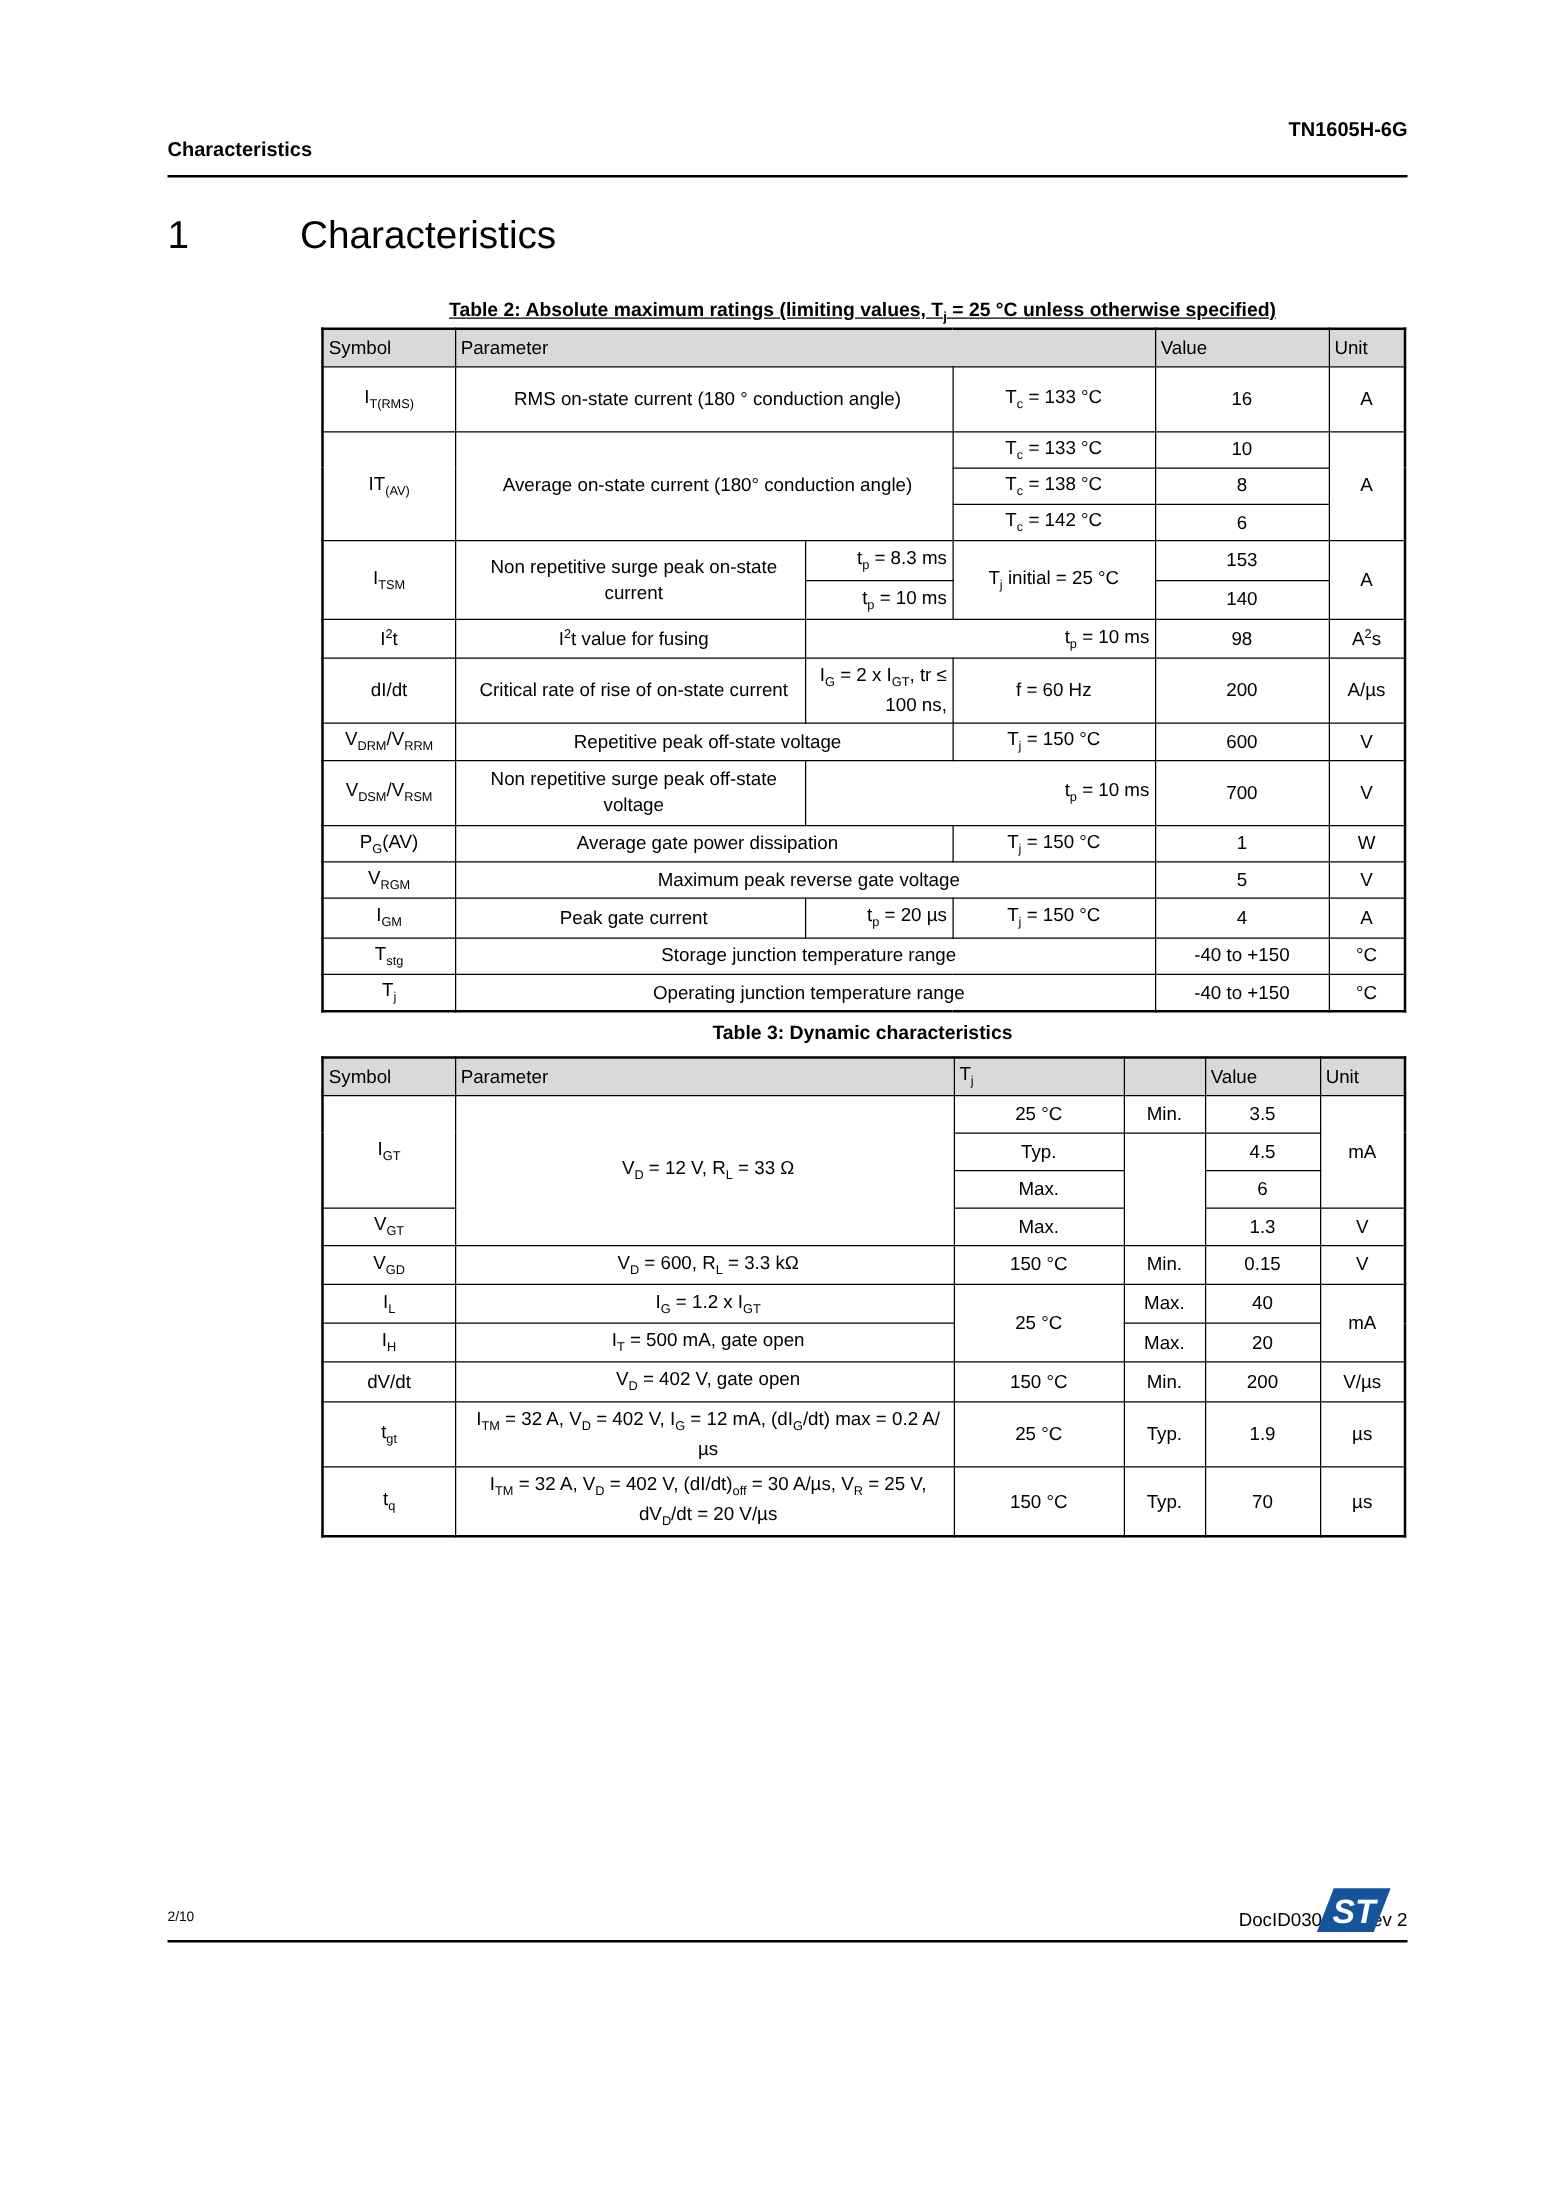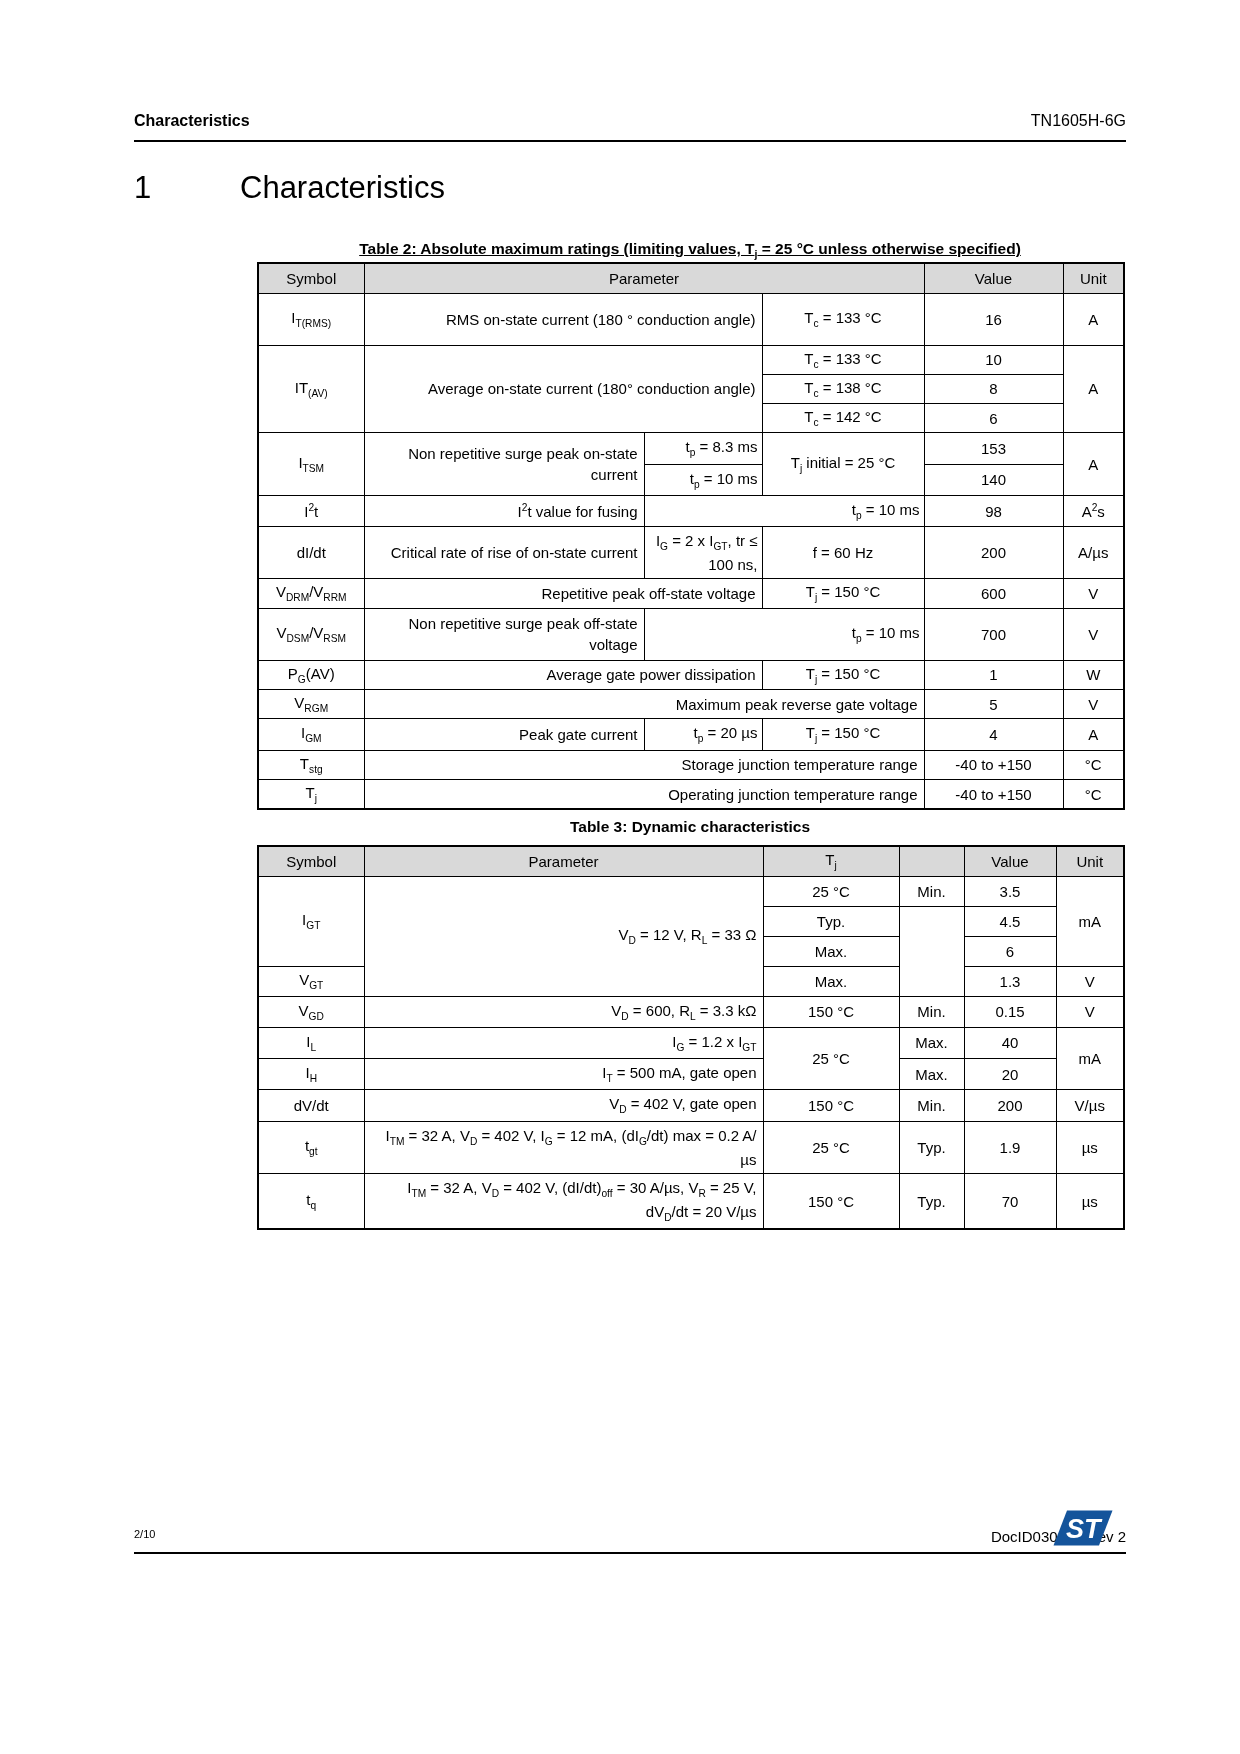--- a/index.html
+++ b/index.html
@@ -3,37 +3,37 @@
 <meta charset="utf-8">
 <style>
   html,body { margin:0; padding:0; background:#ffffff; }
   .page {
     position:relative; width:1240px; height:1754px; background:#ffffff;
     font-family:"Liberation Sans","DejaVu Sans",sans-serif; color:#000;
     overflow:hidden;
     margin-left:10px;
   }
   .hdr-left  { position:absolute; left:124px; top:112px; font-size:16px; font-weight:bold; }
-  .hdr-right { position:absolute; right:124px; top:112px; font-size:16px; font-weight:normal; }
+  .hdr-right { position:absolute; right:124px; top:96px; font-size:16px; font-weight:bold; }
   .hdr-rule  { position:absolute; left:124px; top:140px; width:992px; border-top:2px solid #000; }
 
   .sec-num   { position:absolute; left:124px; top:170px; font-size:31px; }
   .sec-title { position:absolute; left:230px; top:170px; font-size:31px; }
 
   .tbl-caption { position:absolute; font-size:15.5px; font-weight:bold; text-align:center; }
   #cap2 { left:247px; width:866px; top:240px;text-decoration:underline; }
   #cap3 { left:247px; width:866px; top:818px; }
 
   table.t { position:absolute; border-collapse:collapse; table-layout:fixed; border:2.5px solid #000; }
   #t2 { left:247px; top:262px; width:866px; }
   #t3 { left:247px; top:845px; width:866px; }
   .t th, .t td { border:1.5px solid #000; font-size:15px; line-height:1.4; overflow:hidden; }
-  .t th { background:#d9d9d9; font-weight:normal; text-align:center; padding:2px 4px; }
+  .t th { background:#d9d9d9; font-weight:normal; text-align:left; padding:2px 4px; }
   td.c  { text-align:center; padding:2px 4px; }
-  td.p  { text-align:right; padding:3px 6px 3px 12px; }
+  td.p  { text-align:center; padding:3px 6px 3px 12px; }
   td.pl { text-align:right; padding:3px 4px 3px 10px; }
   sub { font-size:0.68em; }
   sup { font-size:0.68em; }
 
   .ftr-page { position:absolute; left:124px; top:1528px; font-size:11px; }
   .ftr-doc  { position:absolute; left:124px; width:992px; top:1528px; text-align:right; font-size:15px; }
   .ftr-rule { position:absolute; left:124px; top:1552px; width:992px; border-top:2px solid #000; }
   .logo { position:absolute; left:1043px; top:1510px; }
 </style>
 </head>

